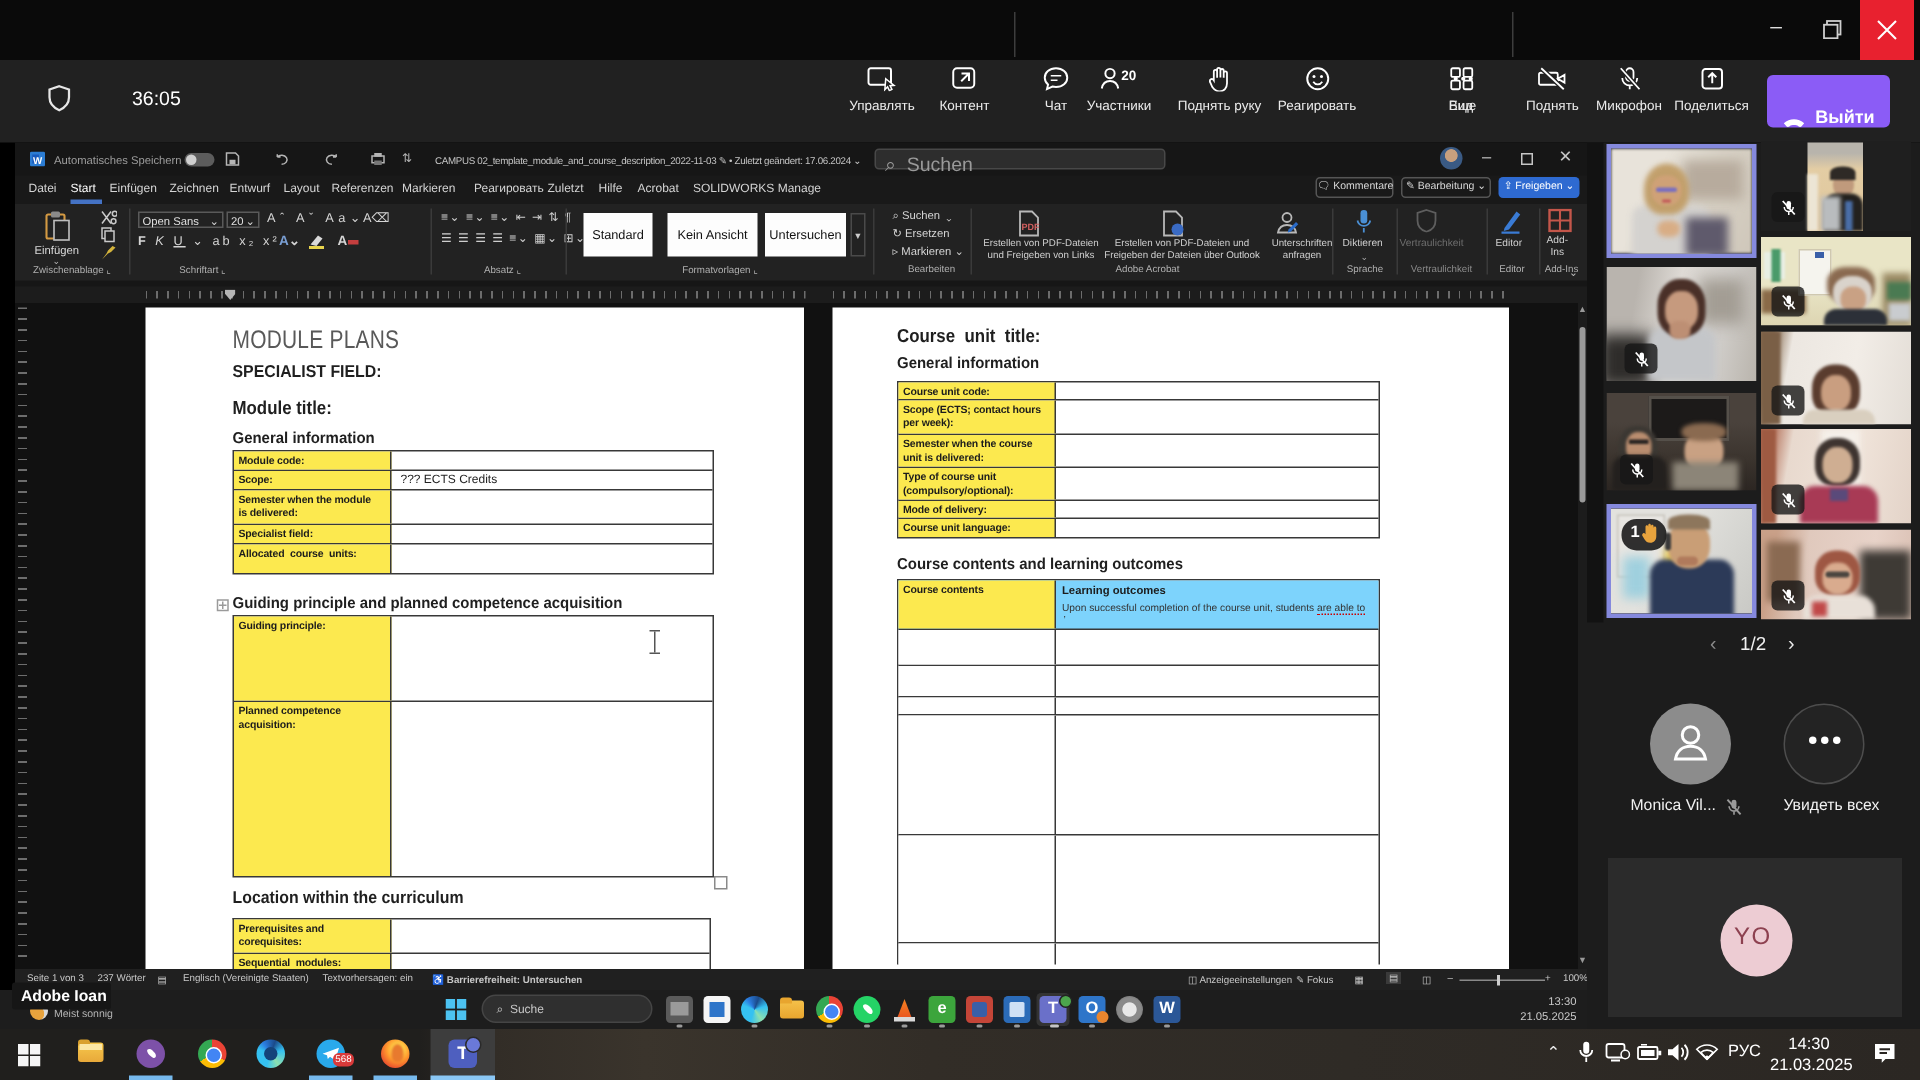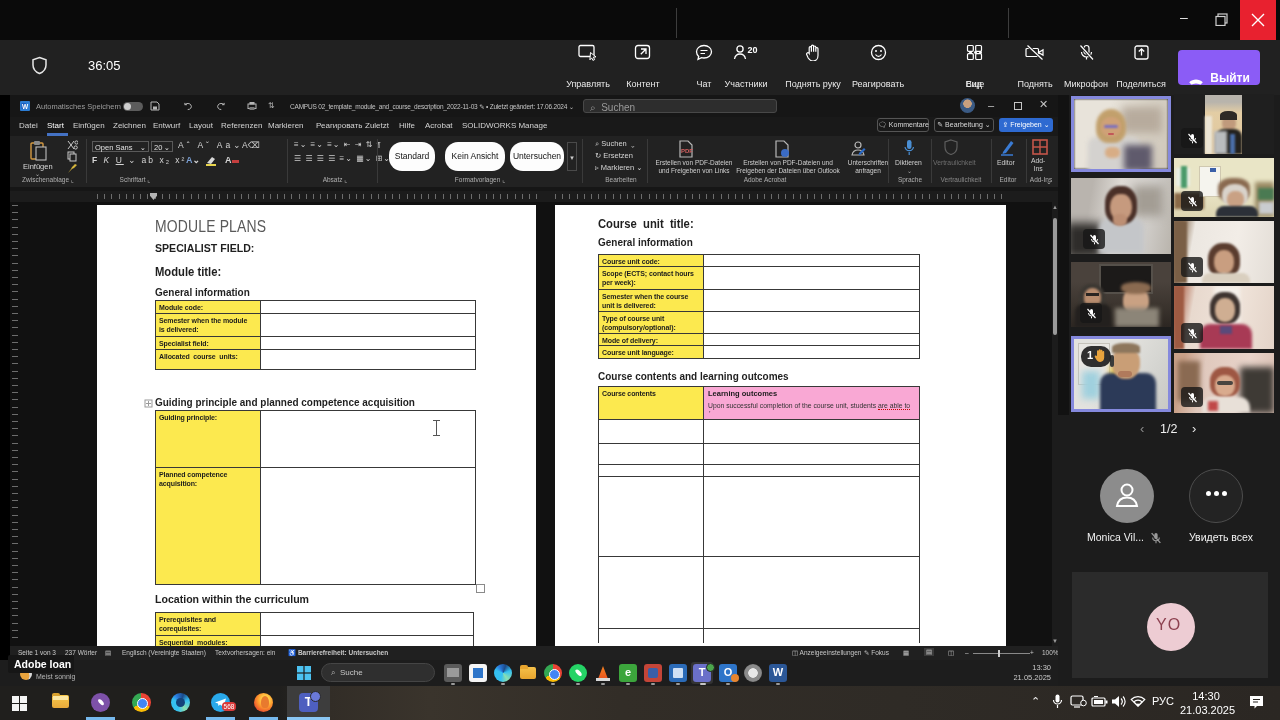--- a/index.html
+++ b/index.html
@@ -1,31 +1,31 @@
 <!DOCTYPE html>
 <html><head>
 <meta charset="utf-8">
 <style>
 html,body{margin:0;padding:0;width:1280px;height:720px;background:#000;overflow:hidden}
 body{font-family:"Liberation Sans",sans-serif;position:relative}
 .a{position:absolute}
 
 #ttool{left:0;top:40px;width:1280px;height:55px;background:#212121}
 .tbtn{position:absolute;top:4px;text-align:center;color:#ebebeb;font-size:9px}
-.tbtn .lab{margin-top:16px;white-space:nowrap}
+.tbtn .lab{margin-top:2px;white-space:nowrap}
 .tsep{position:absolute;top:8px;width:1px;height:30px;background:#3d3d3d}
 #leave{position:absolute;left:1178px;top:50px;width:82px;height:35px;background:#8b5cf6;border-radius:4px;color:#fff;font-size:12px;font-weight:bold;display:flex;align-items:flex-end;justify-content:center;gap:6px}
 
 #wwin{left:10px;top:95px;width:1048px;height:565px;background:#161616}
 #wmenu{left:0;top:22px;width:1048px;height:19px;background:#191919}
 .mtab{position:absolute;top:4px;color:#d4d4d4;font-size:8px;white-space:nowrap}
 #wribbon{left:0;top:41px;width:1048px;height:51px;background:#222222}
 .rsep{position:absolute;top:3px;width:1px;height:44px;background:#3a3a3a}
 .rlab{position:absolute;top:40px;color:#b0b0b0;font-size:6.5px;white-space:nowrap;text-align:center}
-.stylebox{position:absolute;top:6px;height:29px;background:#fdfdfd;border-radius:13px;color:#111;font-size:8.5px;text-align:center;line-height:29px}
+.stylebox{position:absolute;top:6px;height:29px;background:#fdfdfd;border-radius:0;color:#111;font-size:8.5px;text-align:center;line-height:29px}
 #wruler{left:0;top:96px;width:1048px;height:11px;background:#1c1c1c}
 #wdoc{left:0;top:107px;width:1048px;height:444px;background:#111111}
 #wstatus{left:0;top:551px;width:1048px;height:14px;background:#202020;color:#c8c8c8;font-size:6.5px}
 #wstatus .si{position:absolute;top:3px;white-space:nowrap}
 
 .page{position:absolute;background:#fff}
 .dtable{position:absolute;border:1px solid #383838}
 .trow{position:relative;border-bottom:1px solid #383838;box-sizing:border-box}
 .trow:last-child{border-bottom:none}
 .ycell{position:absolute;left:0;top:0;bottom:0;background:#fce94f;border-right:1px solid #383838;box-sizing:border-box;color:#1c1c1c;font-weight:bold;font-size:7px;line-height:9.5px;padding:1.5px 1px 1.5px 3px;letter-spacing:-.1px}
@@ -172,21 +172,21 @@
       <path d="M9 3a4 3.4 0 10-3.2 5.4M9 3V1M9 3H6.6" fill="none" stroke="#b5b5b5" stroke-width="1.1"></path>
     </svg>
  <svg class="a" style="left:237px;top:6px" width="10" height="10" viewBox="0 0 10 10">
       <rect x="1" y="3" width="8" height="4.5" fill="none" stroke="#b5b5b5" stroke-width="1"></rect>
       <rect x="2.5" y="1" width="5" height="2.5" fill="#b5b5b5"></rect>
       <rect x="2.5" y="6" width="5" height="3" fill="#777"></rect>
     </svg>
  <div class="a" style="left:258px;top:6px;color:#b5b5b5;font-size:8px">⇅</div>
  <div class="a" style="left:280px;top:7.5px;color:#c3c3c3;font-size:6.5px;letter-spacing:-.2px;white-space:nowrap;width:298px;overflow:hidden">CAMPUS 02_template_module_and_course_description_2022-11-03 ✎ • Zuletzt geändert: 17.06.2024 ⌄</div>
  <div class="a" style="left:573px;top:4px;width:194px;height:14px;background:#2d2d2d;border:1px solid #484848;border-radius:3px;box-sizing:border-box"></div>
- <div class="a" style="left:580px;top:7px;color:#9a9a9a;font-size:10px">⌕&nbsp; Suchen</div>
+ <div class="a" style="left:580px;top:7px;color:#9a9a9a;font-size:13px">⌕&nbsp; Suchen</div>
  <div class="a" style="left:950px;top:3px;width:15px;height:15px;border-radius:50%;background:radial-gradient(circle at 50% 38%,#c9a07e 0 4px,#3a5a84 4.5px)"></div>
  <div class="a" style="left:978px;top:4px;color:#c5c5c5;font-size:11px">–</div>
  <svg class="a" style="left:1004px;top:7px" width="8" height="8" viewBox="0 0 8 8">
       <rect x="0.5" y="0.5" width="7" height="7" fill="none" stroke="#c5c5c5" stroke-width="1"></rect>
     </svg>
  <div class="a" style="left:1029px;top:3px;color:#c5c5c5;font-size:11px">✕</div>
 
  <div class="a" id="wmenu">
   <div class="mtab" style="left:9px">Datei</div>
   <div class="mtab" style="left:37px;color:#fff">Start</div>
@@ -323,20 +323,24 @@
 
   <div class="page" style="left:87px;top:3px;width:439px;height:441px">
    <div class="a" style="left:58px;top:12px;color:#595959;font-size:17px;letter-spacing:.2px;transform:scaleX(.82);transform-origin:0 0">MODULE PLANS</div>
    <div class="dh" style="left:58px;top:37px;font-size:11.5px;transform:scaleX(.92);transform-origin:0 0">SPECIALIST FIELD:</div>
    <div class="dh" style="left:58px;top:60px;font-size:12.5px;transform:scaleX(.9);transform-origin:0 0">Module title:</div>
    <div class="dh" style="left:58px;top:81px;font-size:10.5px;transform:scaleX(.95);transform-origin:0 0">General information</div>
    <div class="dtable" style="left:58px;top:95px;width:319px">
     <div class="trow" style="height:13px">
             <div class="ycell" style="width:105px">Module code:</div>
           </div>
+    <div class="trow" style="height:13px">
+            <div class="ycell" style="width:105px">Scope:</div>
+            <div class="vtext" style="left:111px;top:1px">??? ECTS Credits</div>
+          </div>
     <div class="trow" style="height:23px">
             <div class="ycell" style="width:105px">Semester when the module<br>is delivered:</div>
           </div>
     <div class="trow" style="height:13px">
             <div class="ycell" style="width:105px">Specialist field:</div>
           </div>
     <div class="trow" style="height:19px">
             <div class="ycell" style="width:105px">Allocated&nbsp; course&nbsp; units:</div>
           </div>
    </div>
@@ -386,21 +390,21 @@
           </div>
     <div class="trow" style="height:12px">
             <div class="ycell" style="width:105px">Mode of delivery:</div>
           </div>
     <div class="trow" style="height:12px">
             <div class="ycell" style="width:105px">Course unit language:</div>
           </div>
    </div>
    <div class="dh" style="left:43px;top:165px;font-size:10.5px;transform:scaleX(.95);transform-origin:0 0">Course contents and learning outcomes</div>
    <div class="dtable" style="left:43px;top:181px;width:320px;border-bottom:none">
-    <div class="trow" style="height:33px;background:#f9a8d4">
+    <div class="trow" style="height:33px;background:#7dd3fc">
             <div class="ycell" style="width:105px">Course contents</div>
       <div class="a" style="left:109px;top:2px;color:#1c1c1c;font-weight:bold;font-size:7.5px">Learning outcomes</div>
       <div class="a" style="left:109px;top:15px;color:#333;font-size:6.8px;white-space:nowrap">Upon successful completion of the course unit, students <span style="border-bottom:1px dotted #c00">are able to</span></div>
       <div class="a" style="left:110px;top:23px;color:#333;font-size:6.8px">’</div>
     </div>
     <div class="trow" style="height:24px">
             <div class="ycell" style="width:105px;background:#fff;border-right:1px solid #383838"></div>
           </div>
     <div class="trow" style="height:21px">
             <div class="ycell" style="width:105px;background:#fff;border-right:1px solid #383838"></div>

